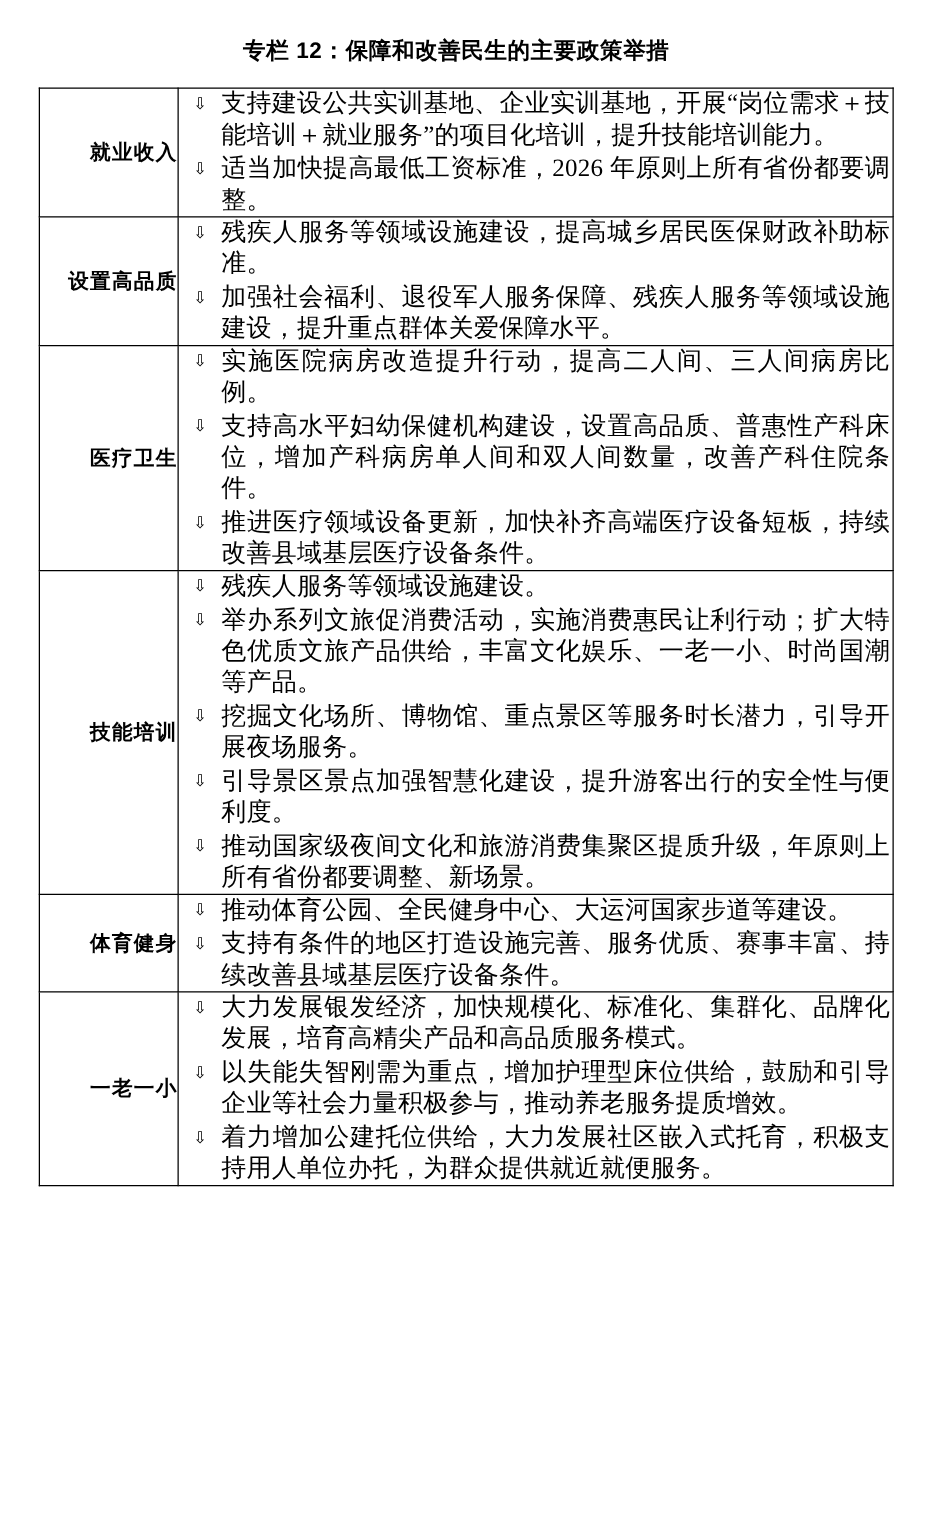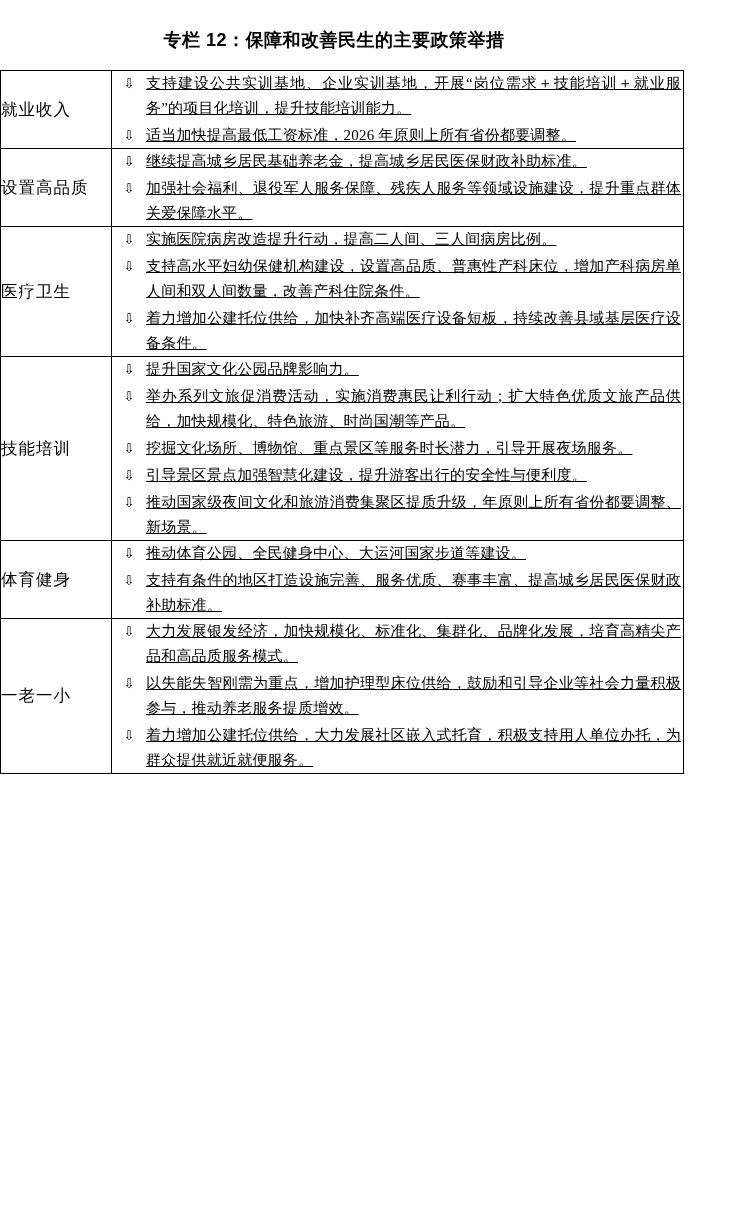--- a/index.html
+++ b/index.html
@@ -12,20 +12,21 @@
     height: 1210px;
     font-family: "Liberation Serif", "DejaVu Serif", serif;
     color: #000000;
   }
   .page {
     width: 668px;
     height: 1210px;
     position: relative;
     box-sizing: border-box;
     padding: 0;
+    margin-left: 31px;
   }
   .doc-title {
     text-align: center;
     font-family: "Liberation Sans", "DejaVu Sans", sans-serif;
     font-weight: bold;
     font-size: 18px;
     letter-spacing: 0.5px;
     padding-top: 28px;
     padding-bottom: 18px;
   }
@@ -35,23 +36,23 @@
     margin: 0 auto;
     table-layout: fixed;
   }
   table.policy-table td {
     border: 1px solid #000000;
     vertical-align: middle;
     padding: 0;
   }
   td.cat-cell {
     width: 110px;
-    text-align: left;
+    text-align: right;
     font-family: "Liberation Sans", "DejaVu Sans", sans-serif;
-    font-weight: normal;
+    font-weight: bold;
     font-size: 16.5px;
     letter-spacing: 1px;
     padding: 4px 2px;
   }
   td.items-cell {
     padding: 9px 10px 9px 0px;
   }
   ul.item-list {
     list-style: none;
     margin: 0;
@@ -69,27 +70,26 @@
     flex: 0 0 auto;
     width: 34px;
     text-align: center;
     font-size: 13px;
     line-height: 25px;
     color: #000;
     font-family: "DejaVu Sans", sans-serif;
   }
   .item-text {
     flex: 1 1 auto;
-    font-size: 15px;
+    font-size: 20px;
     line-height: 25px;
     text-align: justify;
     text-justify: inter-ideograph;
     letter-spacing: 0.2px;
     padding-right: 2px;
-    text-decoration: underline;
   }
 </style>
 </head>
 <body>
 
 <div class="page">
   <div class="doc-title">专栏 12：保障和改善民生的主要政策举措</div>
   <table class="policy-table">
     <tbody>
 
@@ -108,21 +108,21 @@
           </ul>
         </td>
       </tr>
 
       <tr>
         <td class="cat-cell">设置高品质</td>
         <td class="items-cell">
           <ul class="item-list">
             <li>
               <span class="bullet">⇩</span>
-              <span class="item-text">继续提高城乡居民基础养老金，提高城乡居民医保财政补助标准。</span>
+              <span class="item-text">残疾人服务等领域设施建设，提高城乡居民医保财政补助标准。</span>
             </li>
             <li>
               <span class="bullet">⇩</span>
               <span class="item-text">加强社会福利、退役军人服务保障、残疾人服务等领域设施建设，提升重点群体关爱保障水平。</span>
             </li>
           </ul>
         </td>
       </tr>
 
       <tr>
@@ -132,37 +132,37 @@
             <li>
               <span class="bullet">⇩</span>
               <span class="item-text">实施医院病房改造提升行动，提高二人间、三人间病房比例。</span>
             </li>
             <li>
               <span class="bullet">⇩</span>
               <span class="item-text">支持高水平妇幼保健机构建设，设置高品质、普惠性产科床位，增加产科病房单人间和双人间数量，改善产科住院条件。</span>
             </li>
             <li>
               <span class="bullet">⇩</span>
-              <span class="item-text">着力增加公建托位供给，加快补齐高端医疗设备短板，持续改善县域基层医疗设备条件。</span>
+              <span class="item-text">推进医疗领域设备更新，加快补齐高端医疗设备短板，持续改善县域基层医疗设备条件。</span>
             </li>
           </ul>
         </td>
       </tr>
 
       <tr>
         <td class="cat-cell">技能培训</td>
         <td class="items-cell">
           <ul class="item-list">
             <li>
               <span class="bullet">⇩</span>
-              <span class="item-text">提升国家文化公园品牌影响力。</span>
-            </li>
-            <li>
-              <span class="bullet">⇩</span>
-              <span class="item-text">举办系列文旅促消费活动，实施消费惠民让利行动；扩大特色优质文旅产品供给，加快规模化、特色旅游、时尚国潮等产品。</span>
+              <span class="item-text">残疾人服务等领域设施建设。</span>
+            </li>
+            <li>
+              <span class="bullet">⇩</span>
+              <span class="item-text">举办系列文旅促消费活动，实施消费惠民让利行动；扩大特色优质文旅产品供给，丰富文化娱乐、一老一小、时尚国潮等产品。</span>
             </li>
             <li>
               <span class="bullet">⇩</span>
               <span class="item-text">挖掘文化场所、博物馆、重点景区等服务时长潜力，引导开展夜场服务。</span>
             </li>
             <li>
               <span class="bullet">⇩</span>
               <span class="item-text">引导景区景点加强智慧化建设，提升游客出行的安全性与便利度。</span>
             </li>
             <li>
@@ -176,21 +176,21 @@
       <tr>
         <td class="cat-cell">体育健身</td>
         <td class="items-cell">
           <ul class="item-list">
             <li>
               <span class="bullet">⇩</span>
               <span class="item-text">推动体育公园、全民健身中心、大运河国家步道等建设。</span>
             </li>
             <li>
               <span class="bullet">⇩</span>
-              <span class="item-text">支持有条件的地区打造设施完善、服务优质、赛事丰富、提高城乡居民医保财政补助标准。</span>
+              <span class="item-text">支持有条件的地区打造设施完善、服务优质、赛事丰富、持续改善县域基层医疗设备条件。</span>
             </li>
           </ul>
         </td>
       </tr>
 
       <tr>
         <td class="cat-cell">一老一小</td>
         <td class="items-cell">
           <ul class="item-list">
             <li>

